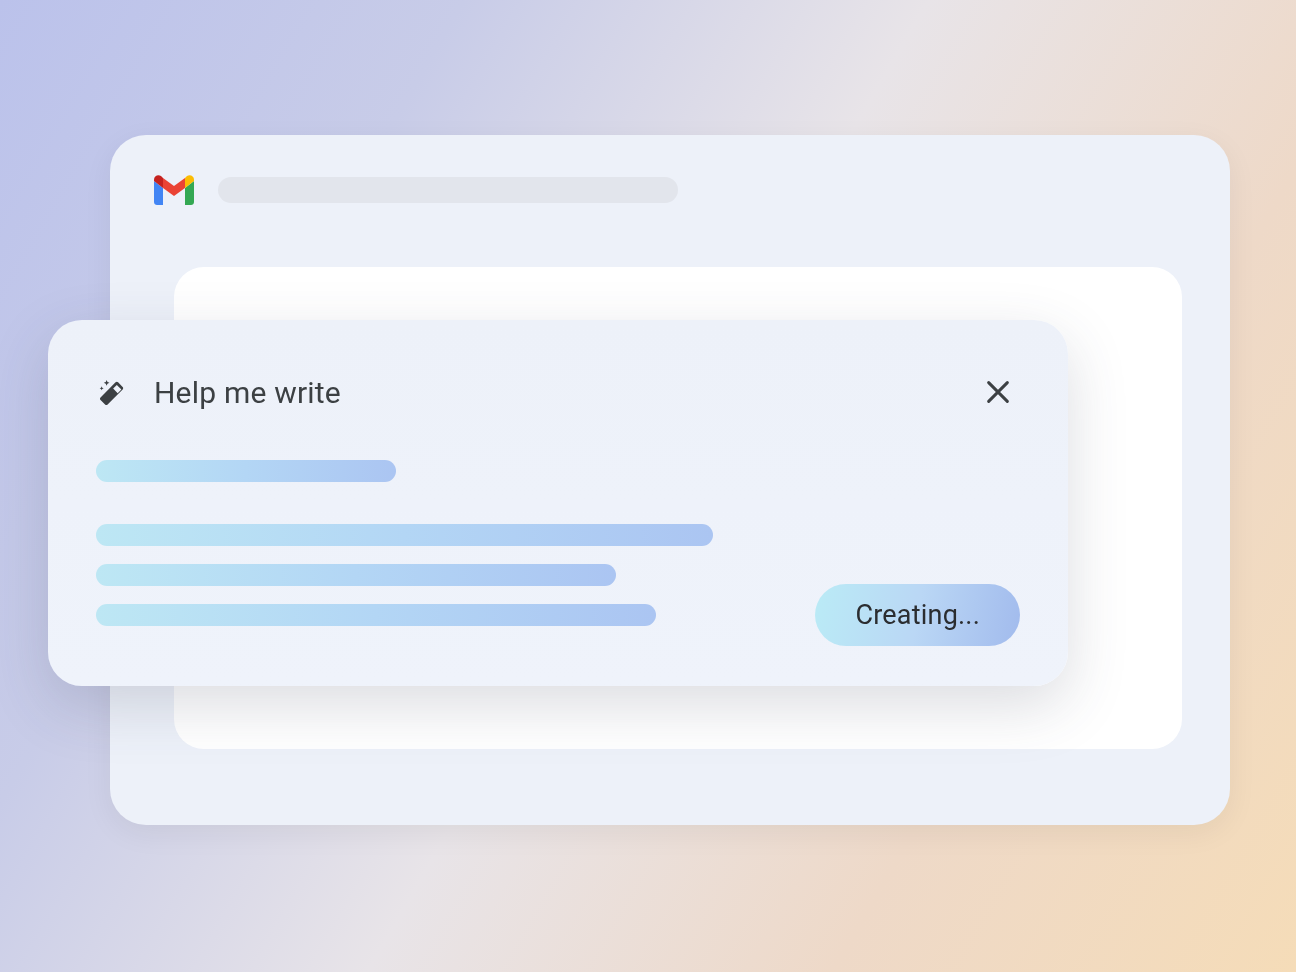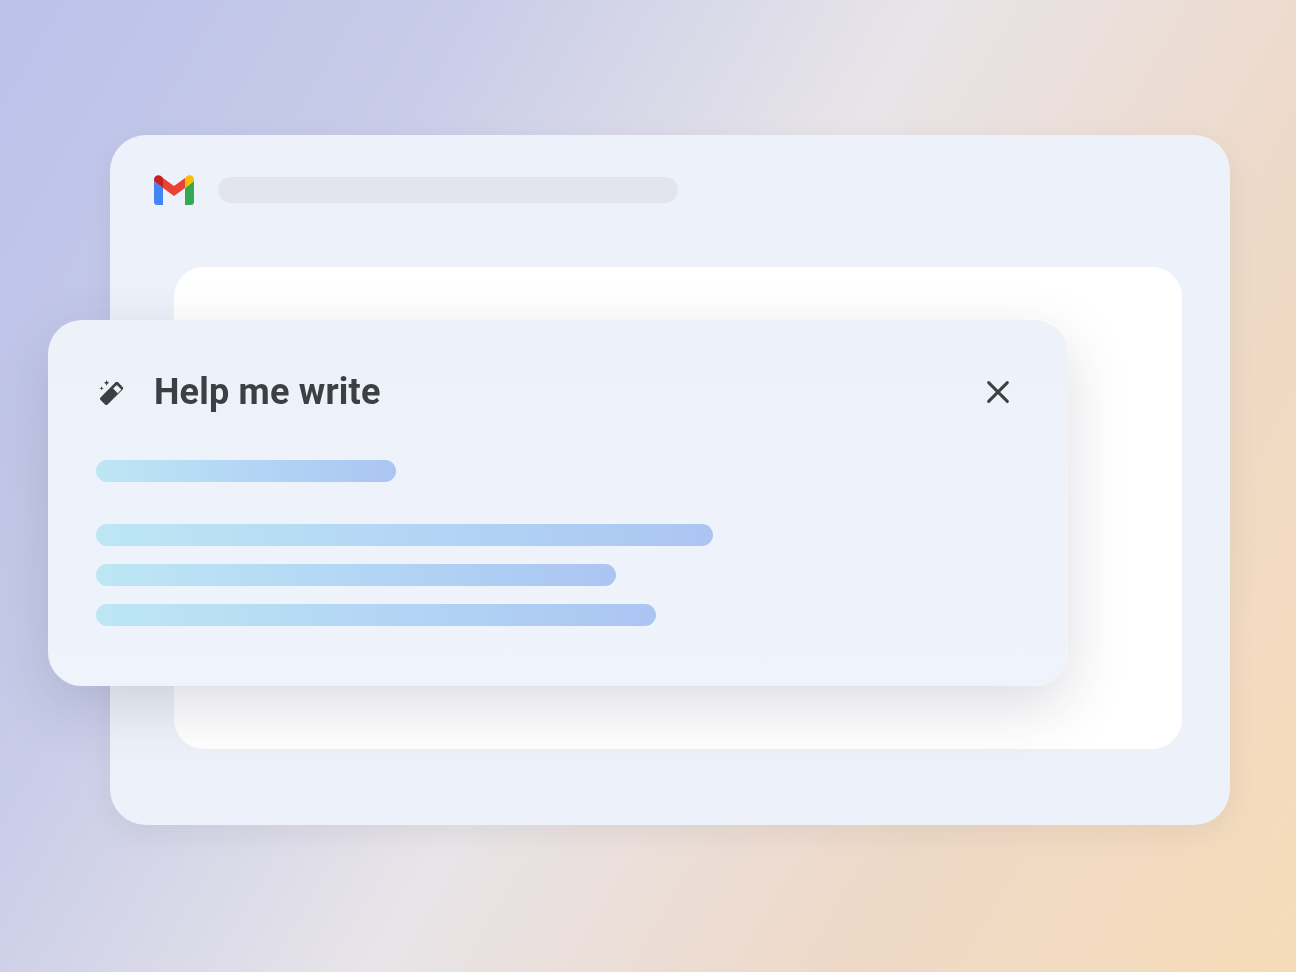--- a/index.html
+++ b/index.html
@@ -83,22 +83,22 @@
     }
 
     .magic-icon {
       width: 34px;
       height: 34px;
       color: #3c4043;
       flex-shrink: 0;
     }
 
     .panel-title {
-      font-size: 36px;
-      font-weight: 700;
+      font-size: 30px;
+      font-weight: 400;
       color: #3c4043;
       letter-spacing: 0.2px;
     }
 
     .close-button {
       width: 44px;
       height: 44px;
       display: flex;
       align-items: center;
       justify-content: center;
@@ -183,13 +183,14 @@
     </div>
   </div>
 
   <div class="skeleton-content">
     <div class="skeleton-line l1"></div>
     <div class="skeleton-line l2"></div>
     <div class="skeleton-line l3"></div>
     <div class="skeleton-line l4"></div>
   </div>
 
+  <div class="creating-button">Creating...</div>
 </div>
 
 </body></html>

